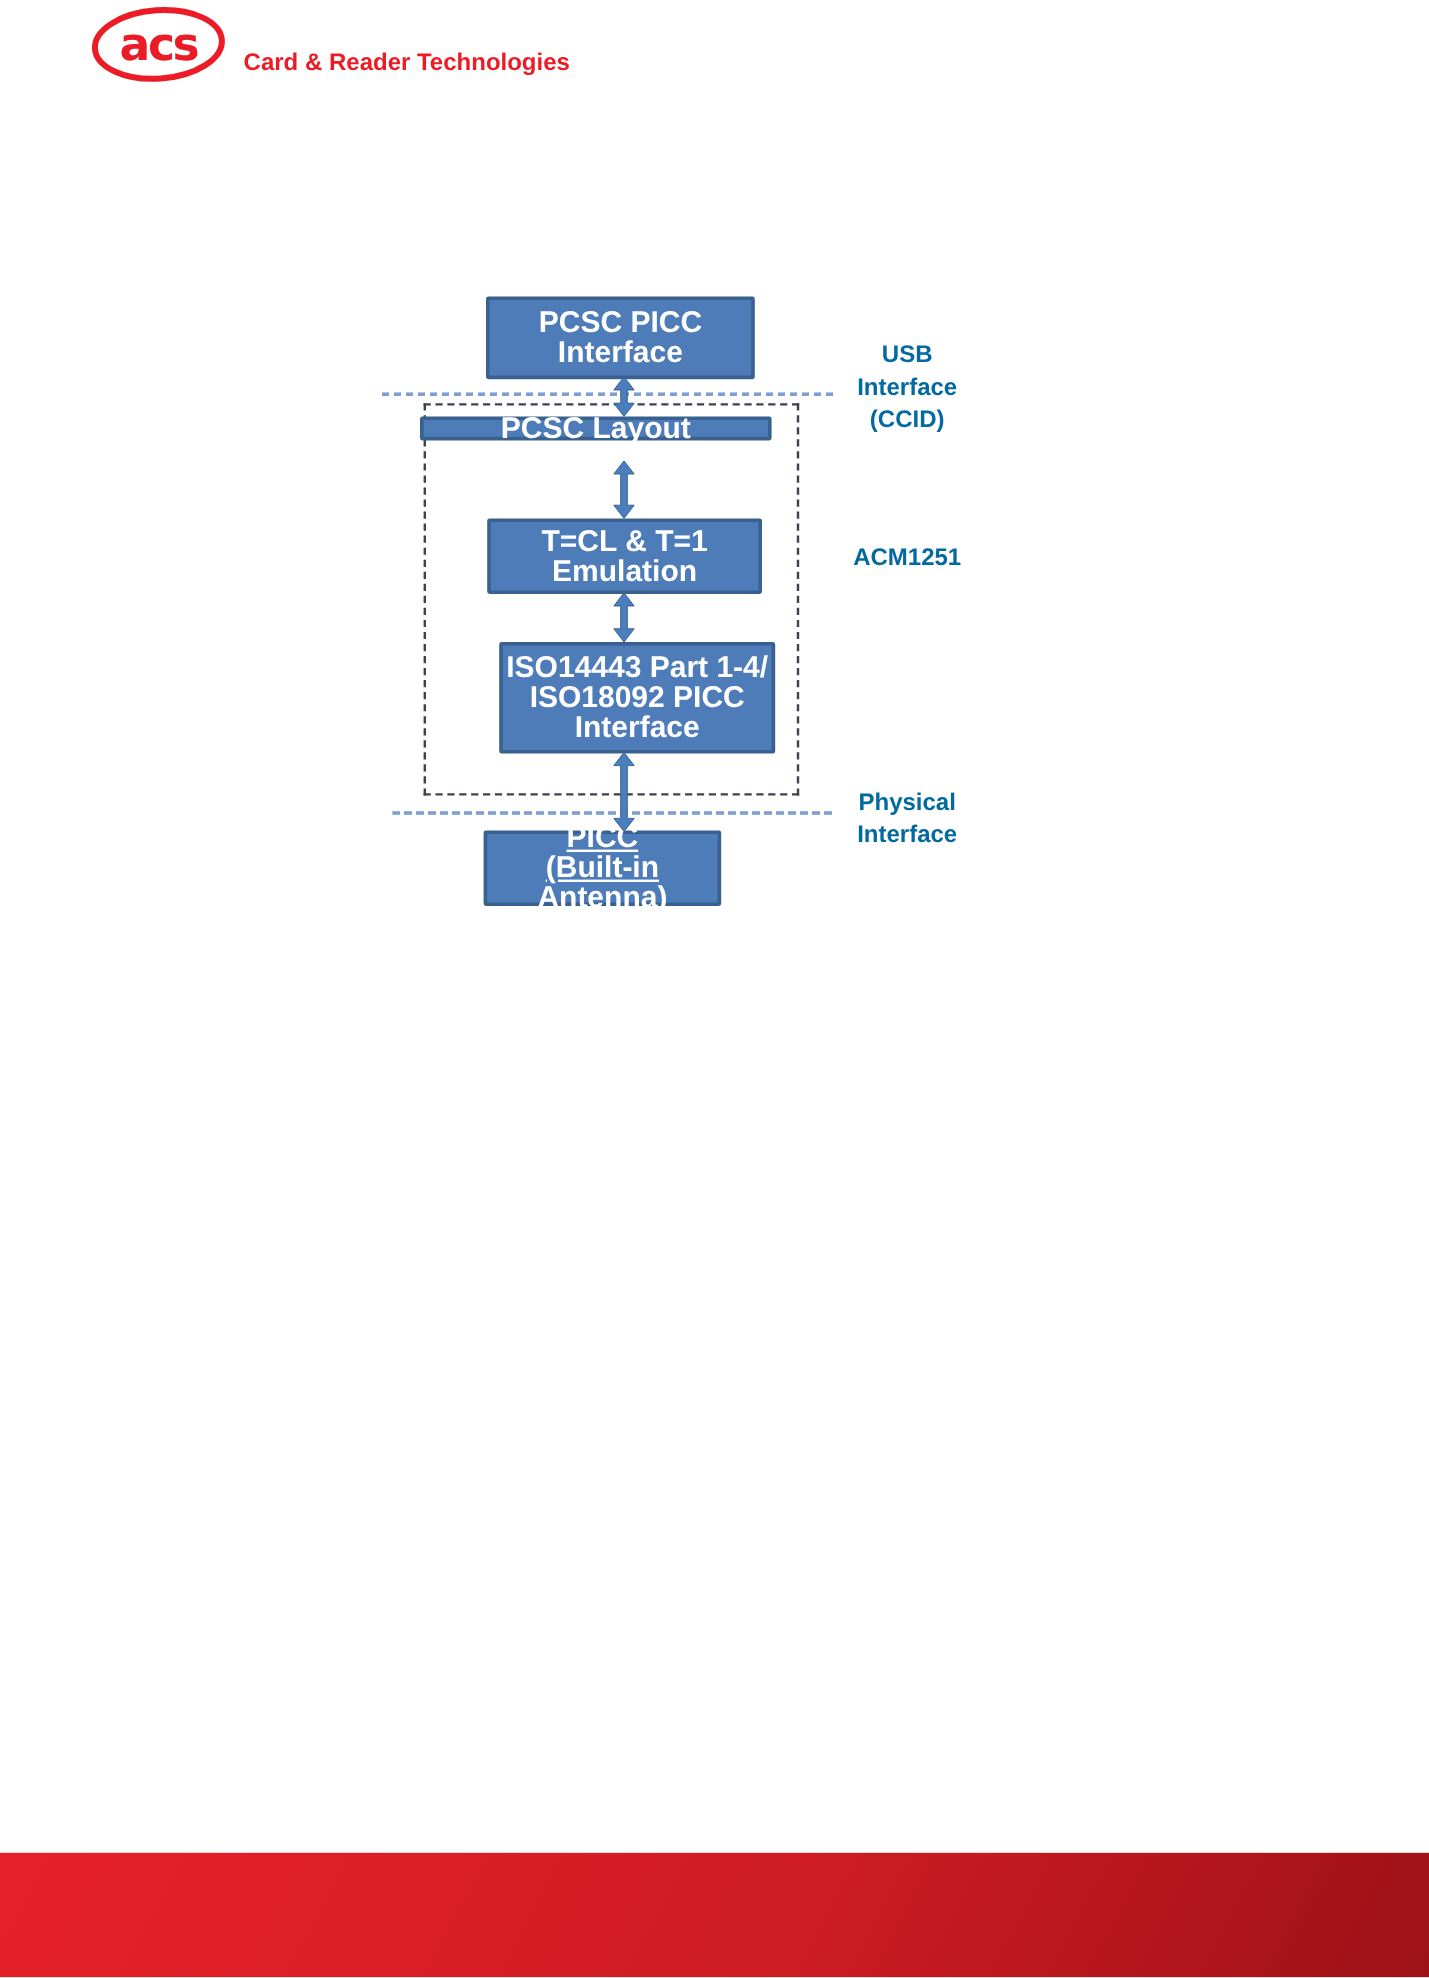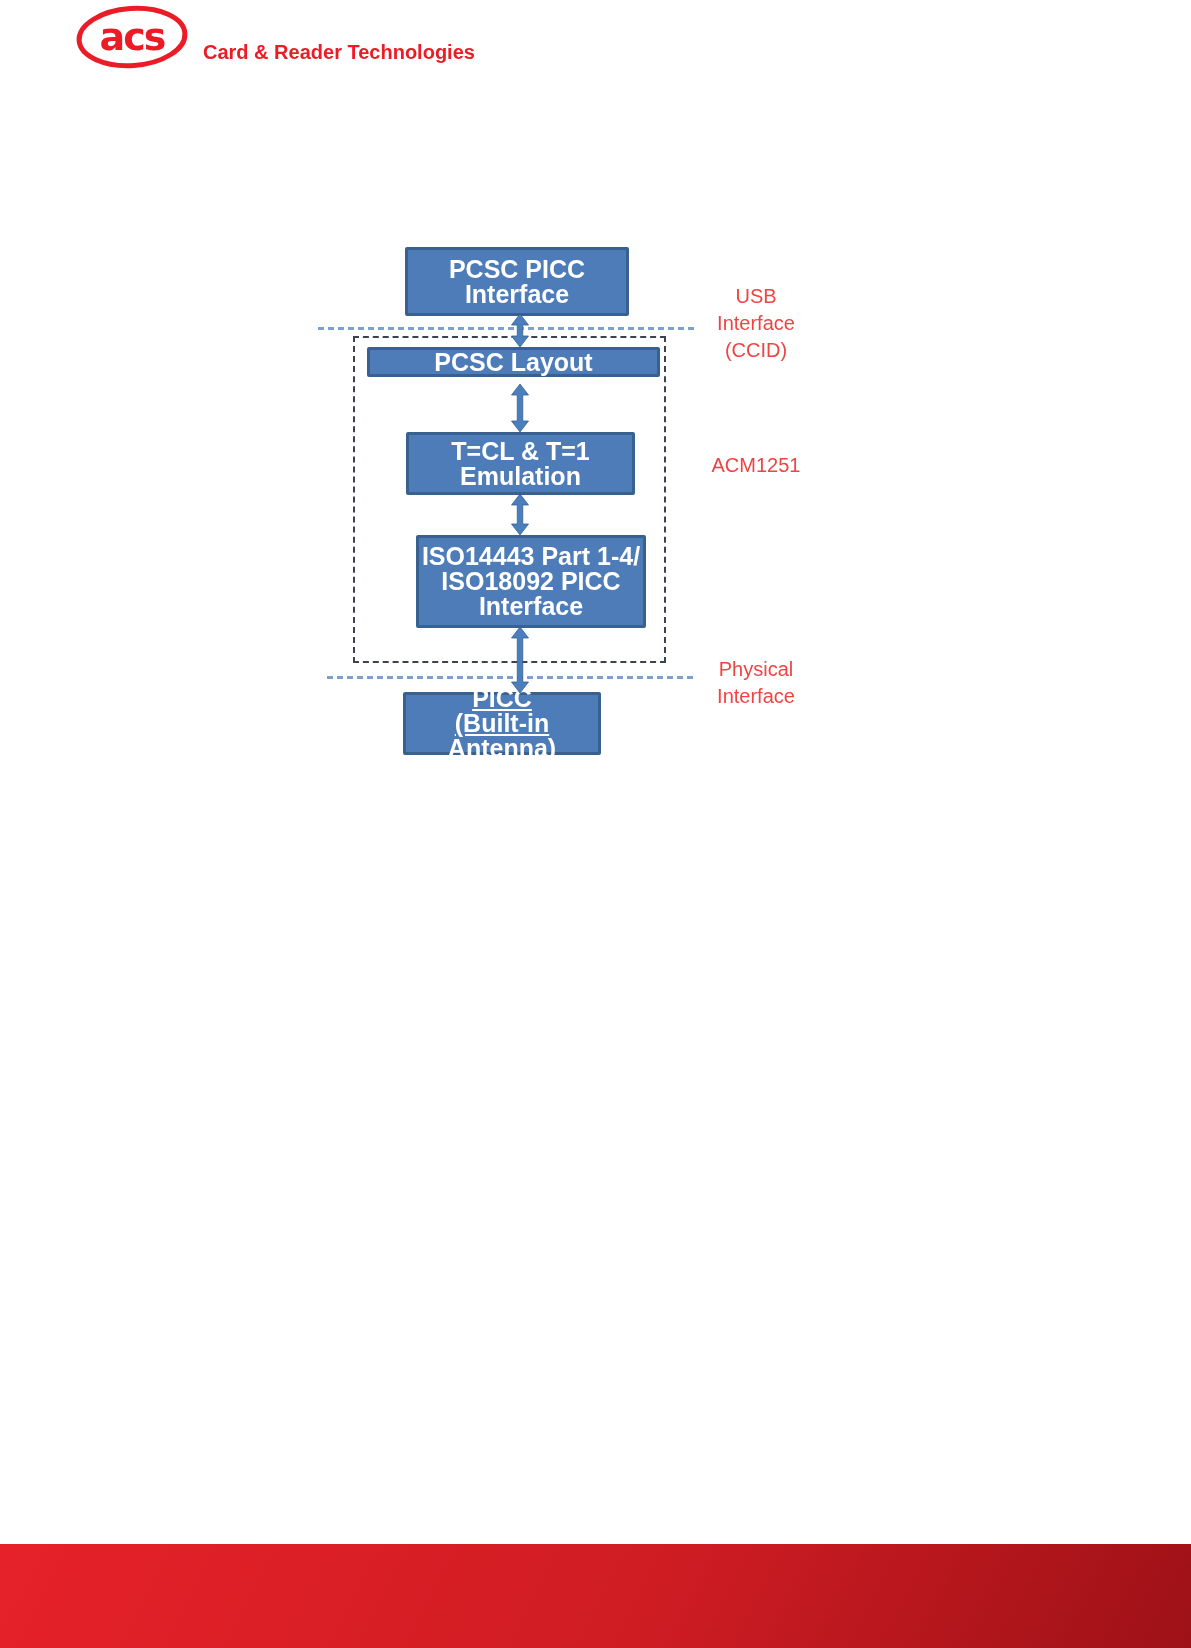--- a/index.html
+++ b/index.html
@@ -43,21 +43,21 @@
     border:3px solid var(--box-border);
     border-radius:2px;
     box-sizing:border-box;
     color:#ffffff;
     display:flex;align-items:center;justify-content:center;
     text-align:center;
     font-size:25px;font-weight:600;line-height:25px;
     white-space:pre-line;
   }
   .box-1{left:405px;top:247px;width:224px;height:69px;}
-  .box-2{left:367px;top:347px;width:293px;height:30px;}
+  .box-2{left:350px;top:347px;width:293px;height:20px;}
   .box-3{left:406px;top:432px;width:229px;height:63px;}
   .box-4{left:416px;top:535px;width:230px;height:93px;}
   .box-5{left:403px;top:692px;width:198px;height:63px;text-decoration:underline;}
 
   .dash-line{
     position:absolute;height:3px;
     background:repeating-linear-gradient(90deg,var(--dashed-blue) 0 6px,transparent 6px 10px);
   }
   .dash-line-1{left:318px;top:327px;width:377px;}
   .dash-line-2{left:327px;top:676px;width:368px;}
@@ -70,21 +70,21 @@
 
   .arrow{position:absolute;left:510px;z-index:5;}
   .arrow svg{display:block;}
   .arrow-1{top:314px;}
   .arrow-2{top:384px;}
   .arrow-3{top:494px;}
   .arrow-4{top:627px;}
 
   .side-label{
     position:absolute;left:688px;width:136px;
-    color:#ef4444;font-size:20px;font-weight:400;line-height:27px;
+    color:#0369a1;font-size:20px;font-weight:700;line-height:27px;
     text-align:center;white-space:pre-line;
   }
   .label-usb{top:283px;}
   .label-acm{top:452px;}
   .label-phy{top:656px;}
 
   
   .footer{
     position:absolute;left:0;bottom:0;width:1191px;height:104px;
     background:linear-gradient(118deg,var(--footer-grad-start) 0%,#cf1c23 55%,var(--footer-grad-end) 100%);

